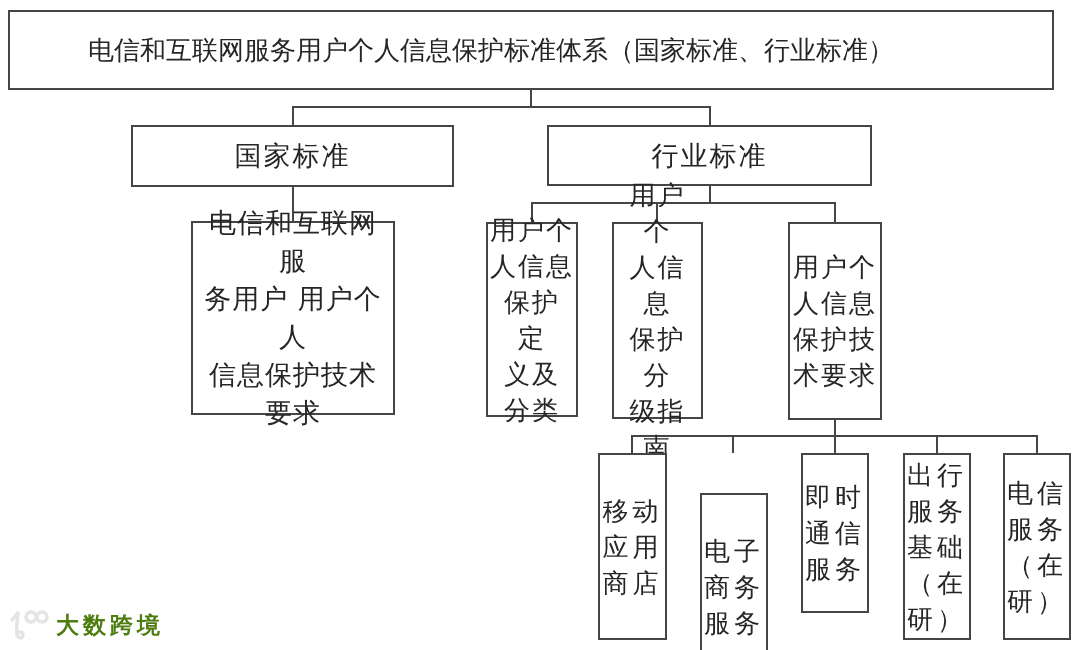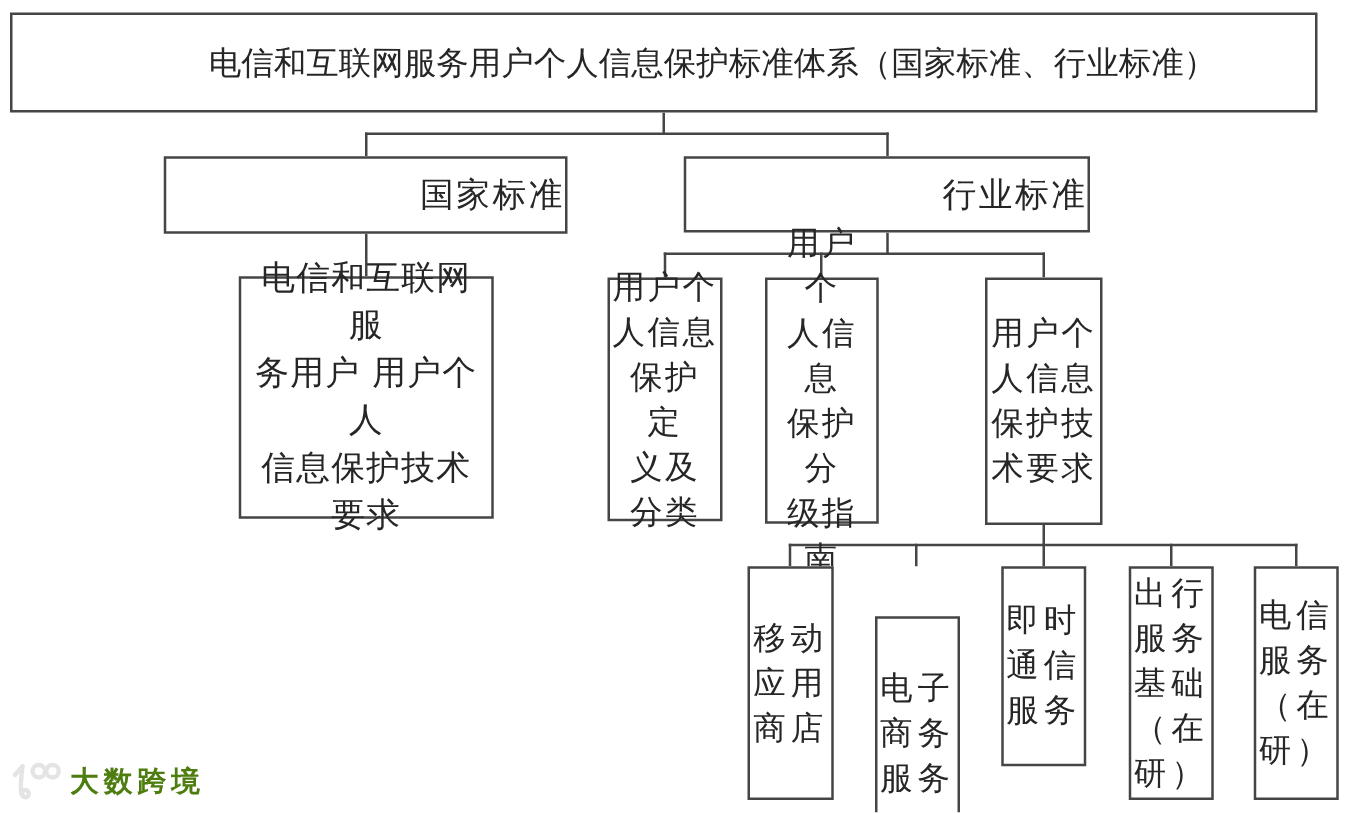--- a/index.html
+++ b/index.html
@@ -21,21 +21,21 @@
     justify-content:center;
     text-align:center;
   }
   .root-box{
     justify-content:flex-start;
     text-align:left;
     padding-left:78px;
     font-size:26px;
     letter-spacing:0px;
   }
-  .hdr-box{font-size:27px;letter-spacing:2px;justify-content:flex-end;}
+  .hdr-box{font-size:27px;letter-spacing:2px;}
   .big-child{font-size:27px;line-height:38px;letter-spacing:1px;padding:4px;}
   .tall-box{font-size:26px;line-height:36px;letter-spacing:2px;padding:2px;}
   .svc-box{font-size:26px;line-height:36px;letter-spacing:4px;padding:2px;}
   .multiline{white-space:pre-line;}
   .line{position:absolute;background:#454545;}
   .watermark{
     position:absolute;
     left:8px;top:608px;
     display:flex;align-items:center;gap:6px;
     color:#4d7c0f;
@@ -62,21 +62,21 @@
   <div class="line" style="left:656px;top:202px;width:2px;height:20px;"></div>
   <div class="line" style="left:834px;top:202px;width:2px;height:20px;"></div>
   <div class="line" style="left:834px;top:420px;width:2px;height:17px;"></div>
   <div class="line" style="left:631px;top:435px;width:407px;height:2px;"></div>
   <div class="line" style="left:631px;top:435px;width:2px;height:18px;"></div>
   <div class="line" style="left:732px;top:435px;width:2px;height:18px;"></div>
   <div class="line" style="left:834px;top:435px;width:2px;height:18px;"></div>
   <div class="line" style="left:936px;top:435px;width:2px;height:18px;"></div>
   <div class="line" style="left:1036px;top:435px;width:2px;height:18px;"></div>
 
-  <div class="box root-box" style="left:8px;top:10px;width:1046px;height:80px;justify-content:center;">
+  <div class="box root-box" style="left:8px;top:10px;width:1046px;height:80px;">
     <span>电信和互联网服务用户个人信息保护标准体系（国家标准、行业标准）</span>
   </div>
 
   <div class="box hdr-box" style="left:131px;top:125px;width:323px;height:62px;">
     <span>国家标准</span>
   </div>
   <div class="box big-child" style="left:191px;top:221px;width:204px;height:194px;">
     <span class="multiline">电信和互联网服
 务用户 用户个人
 信息保护技术

